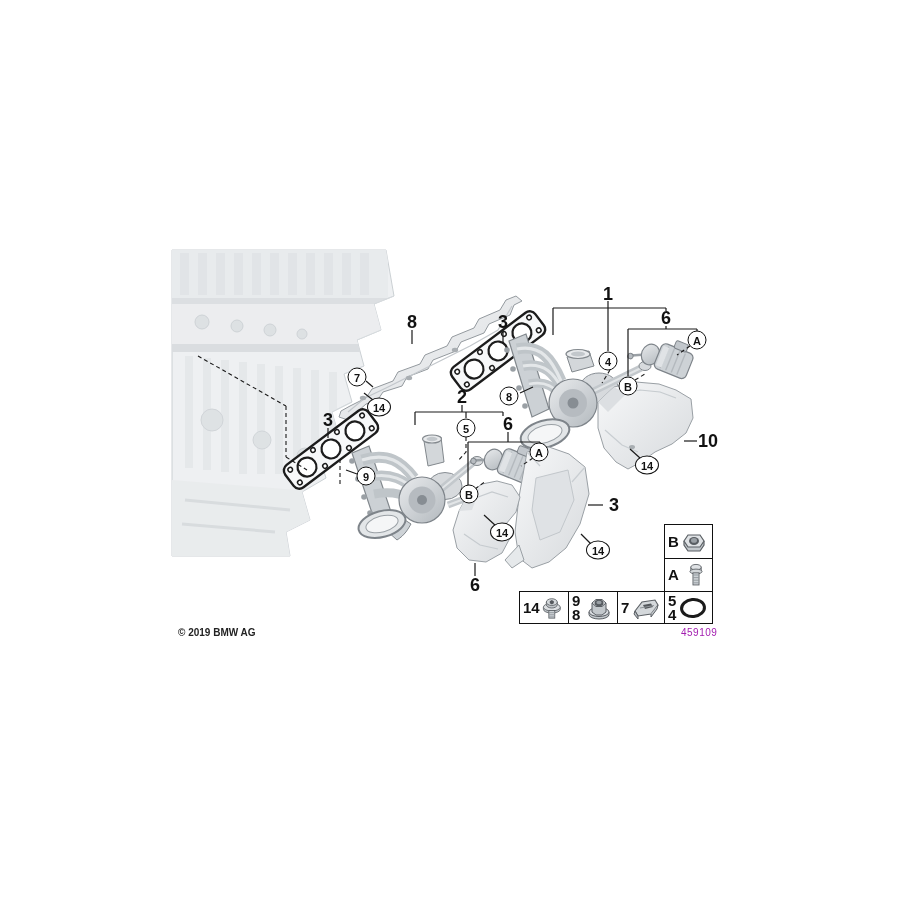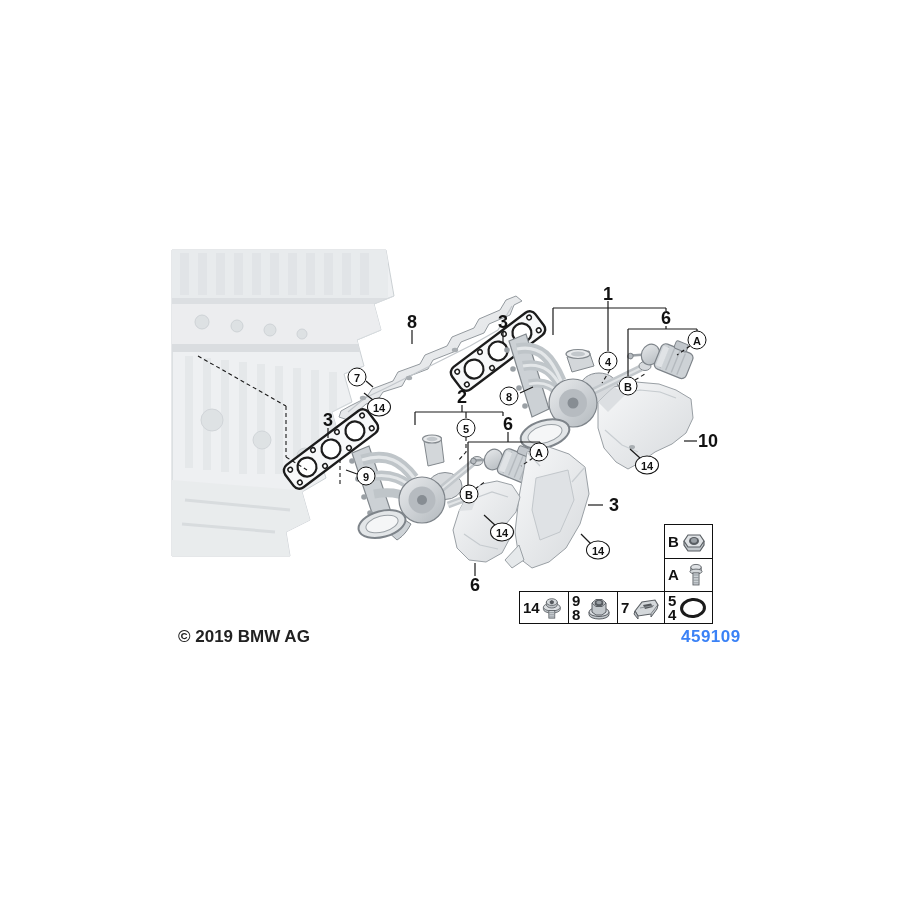--- a/index.html
+++ b/index.html
@@ -10,23 +10,23 @@
            font-size:18px;color:#111;white-space:nowrap;cursor:pointer;}
   .ccall{position:absolute;transform:translate(-50%,-50%);width:19px;height:19px;
          border:1.6px solid #111;border-radius:50%;background:#fff;box-sizing:border-box;
          display:flex;align-items:center;justify-content:center;
          font-size:11px;font-weight:bold;color:#111;cursor:pointer;}
   .ccall.wide{width:24px;}
   .legend-cell{position:absolute;border:1.4px solid #111;background:#fff;box-sizing:border-box;
          display:flex;align-items:center;justify-content:space-between;padding:1px 3px;cursor:pointer;}
   .legend-labels{display:flex;flex-direction:column;justify-content:center;}
   .legend-labels span{font-weight:bold;font-size:15px;line-height:14px;color:#111;}
-  .footer-text{position:absolute;font-size:17px;color:#222;white-space:nowrap;}
+  .footer-text{position:absolute;font-size:10px;color:#222;white-space:nowrap;}
   .copyright{font-weight:bold;}
-  .diagram-number{color:#3b82f6;letter-spacing:0.5px;font-weight:bold;}
+  .diagram-number{color:#a21caf;letter-spacing:0.5px;}
 </style>
 </head>
 <body>
 
 <div class="stage">
 
   <svg class="art" width="900" height="900" viewBox="0 0 900 900">
     <defs>
       <linearGradient id="gMetal" x1="0" y1="0" x2="1" y2="1">
         <stop offset="0" stop-color="#e9ebed"></stop>

